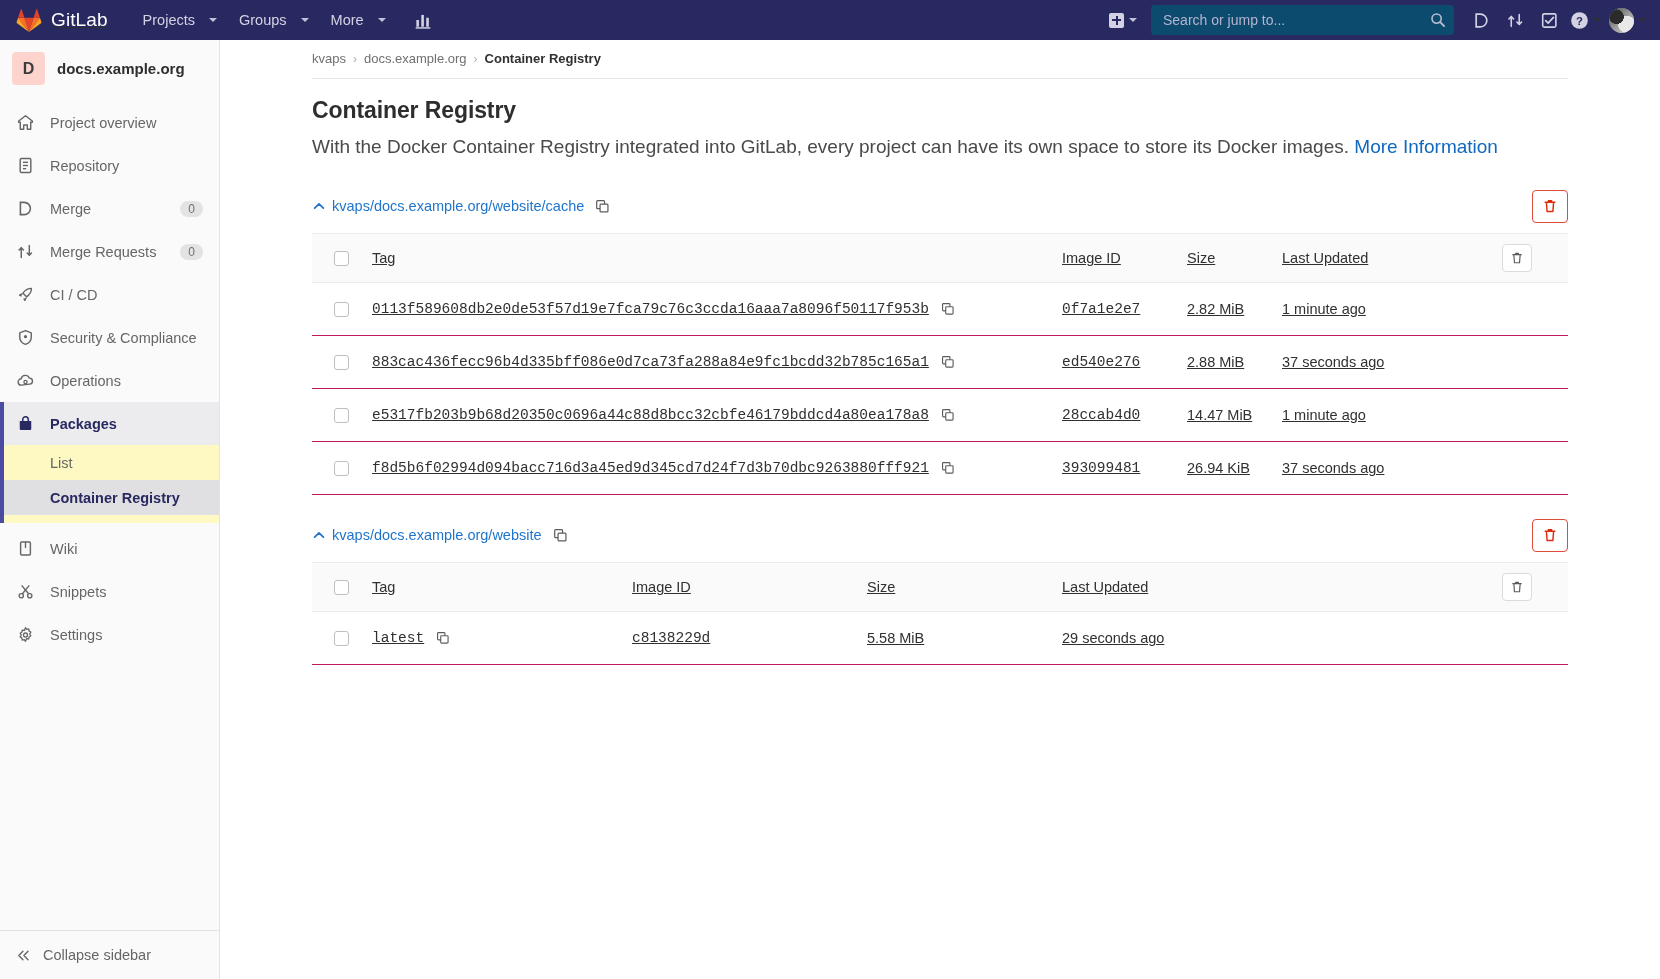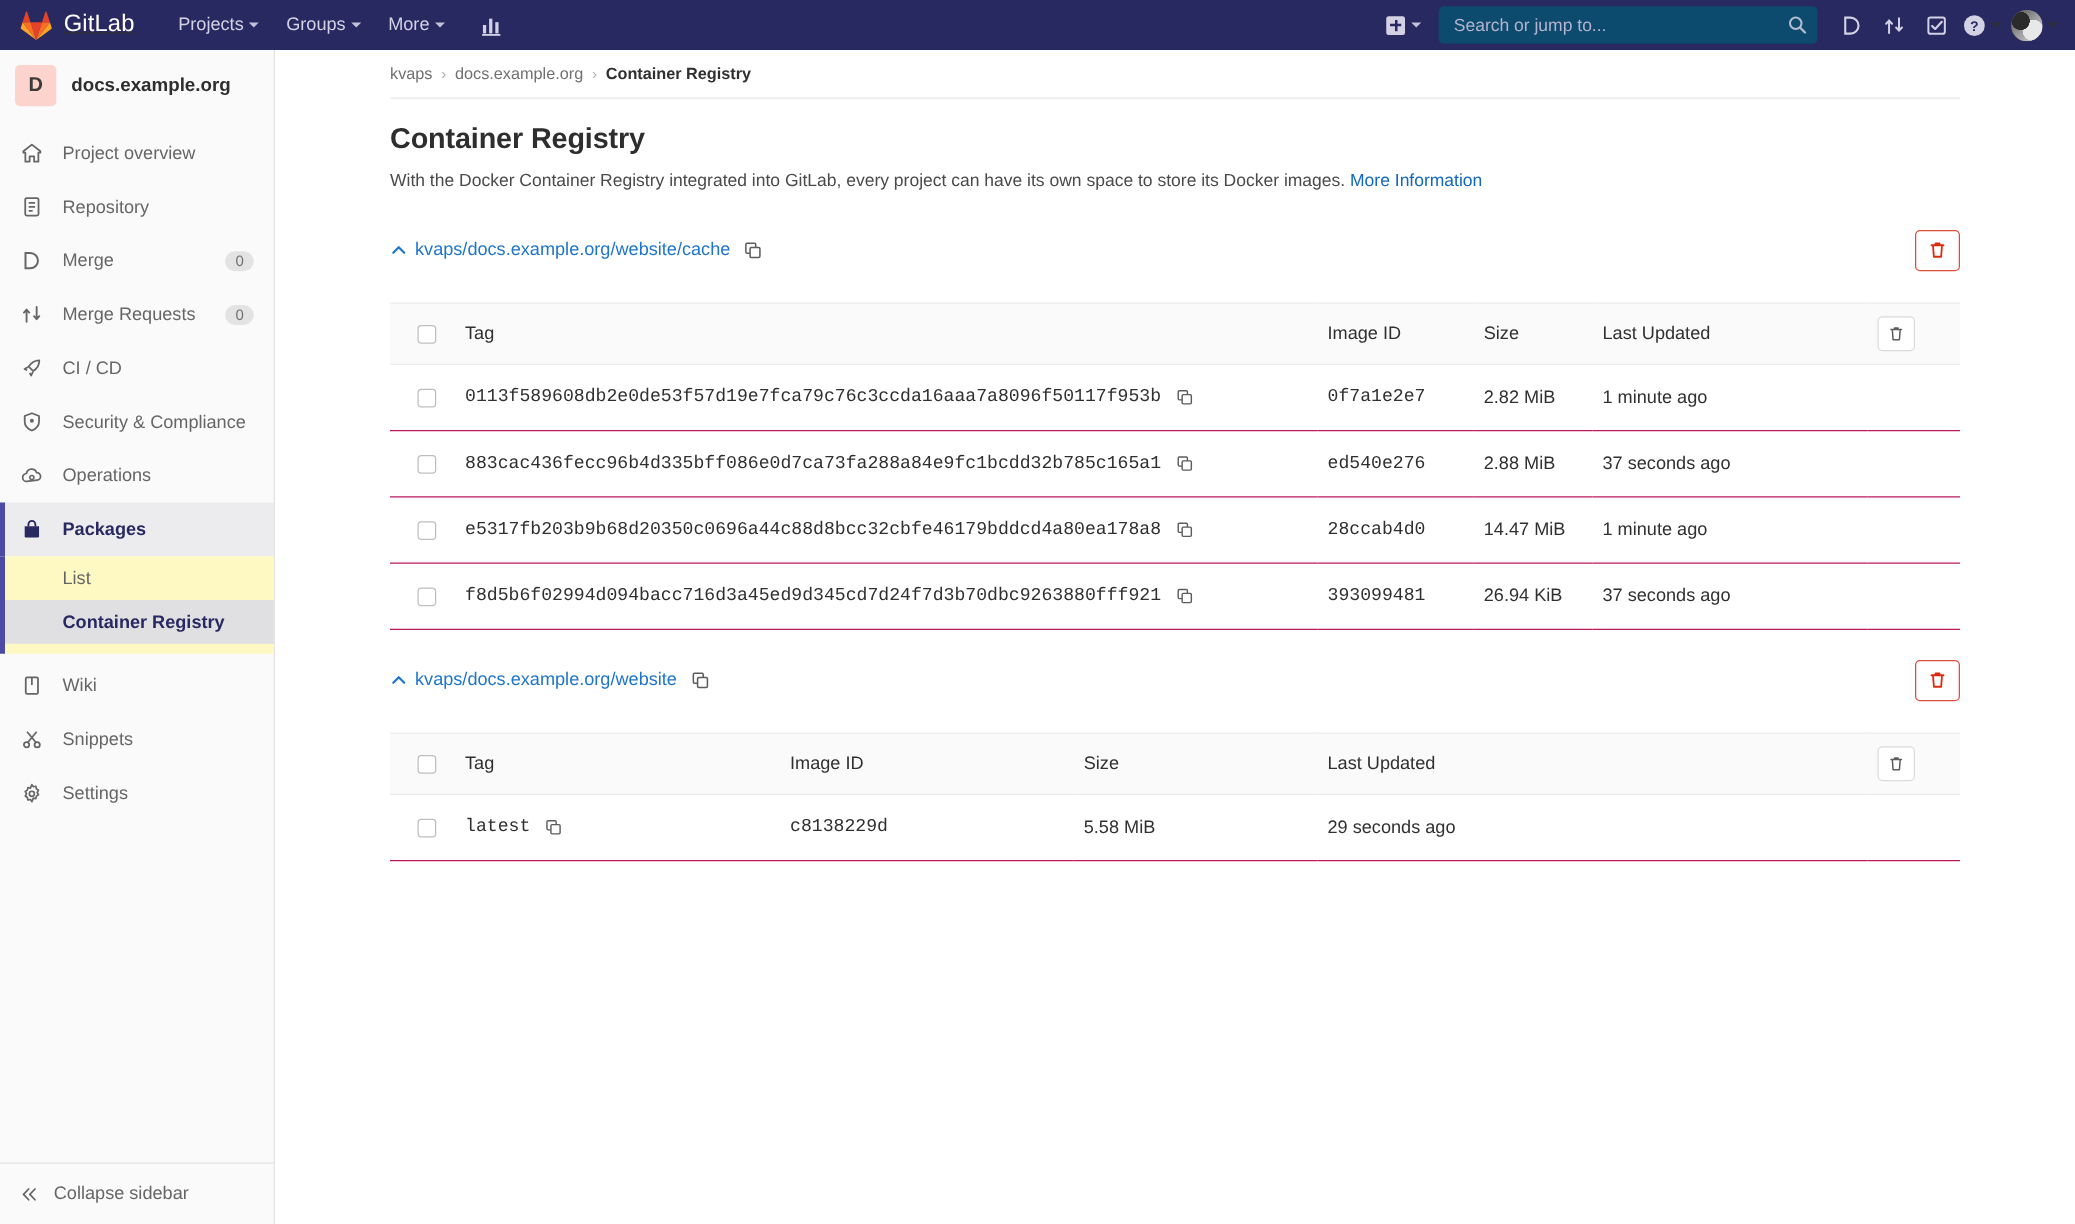--- a/index.html
+++ b/index.html
@@ -22,21 +22,21 @@
     z-index: 30;
   }
   .nav-logo { display: flex; align-items: center; gap: 9px; margin-right: 26px; cursor: pointer; text-decoration: underline; }
   .nav-logo .tanuki { width: 26px; height: 25px; display: block; }
   .nav-logo .brand {
     color: #fff; font-size: 19px; font-weight: 400; letter-spacing: .1px;
   }
   .nav-item {
     color: #d3d2e4; font-size: 14.5px;
     padding: 9px 9px; margin-right: 4px;
-    display: flex; align-items: center; gap: 4px;
+    display: flex; align-items: center; gap: 14px;
     border-radius: 3px; cursor: pointer; white-space: nowrap;
   }
   .caret { width: 0; height: 0; border-left: 4px solid transparent; border-right: 4px solid transparent; border-top: 4.5px solid currentColor; display: inline-block; opacity: .9; }
   .nav-chart-icon { padding: 8px 10px; margin-left: 6px; display: flex; align-items: center; cursor: pointer; border-radius: 3px; }
 
   .nav-right { margin-left: auto; display: flex; align-items: center; }
   .plus-btn { display: flex; align-items: center; gap: 5px; color: #d3d2e4; padding: 7px 8px; border-radius: 3px; cursor: pointer; }
   .plus-sq {
     width: 15px; height: 15px; background: #d3d2e4; border-radius: 2px;
     position: relative;
@@ -153,21 +153,21 @@
   }
   .inner { width: 1256px; margin: 0 auto; padding-top: 11px; }
 
   .breadcrumb { font-size: 13px; color: #707070; display: flex; align-items: center; gap: 7px; padding-bottom: 12px; }
   .breadcrumb a { color: #707070; text-decoration: none; cursor: pointer; }
   .breadcrumb .sep { color: #b0b0b0; font-size: 12px; }
   .breadcrumb .cur { color: #303030; font-weight: 600; }
   .bc-rule { border-bottom: 1px solid #e8e8e8; margin-bottom: 18px; }
 
   h1.page-title { font-size: 23px; font-weight: 600; color: #2e2e2e; letter-spacing: -.1px; }
-  .page-desc { font-size: 14px; color: #4a4a4a; margin-top: 12px; }
+  .page-desc { font-size: 19px; color: #4a4a4a; margin-top: 12px; }
   .page-desc a { color: #1068bf; text-decoration: none; }
 
   .repo-block { margin-top: 30px; }
   .repo-head {
     display: flex; align-items: center;
     height: 36px;
   }
   .chev {
     color: #1f75cb; margin-right: 6px; display: flex; align-items: center; cursor: pointer;
   }
@@ -181,21 +181,21 @@
   .trash-btn-lg {
     margin-left: auto;
     width: 36px; height: 33px;
     border: 1px solid #dd4b39;
     border-radius: 4px;
     background: #fff;
     display: flex; align-items: center; justify-content: center;
     color: #dd2b0e; cursor: pointer;
   }
 
-  table.tags { width: 100%; border-collapse: collapse; margin-top: 24px; table-layout: fixed; }
+  table.tags { width: 100%; border-collapse: collapse; margin-top: 9px; table-layout: fixed; text-decoration: underline; }
   table.tags thead th {
     background: #fafafa;
     border-top: 1px solid #ececec;
     border-bottom: 1px solid #ececec;
     height: 49px;
     text-align: left;
     font-size: 14.5px; font-weight: 400; color: #303030;
     padding: 0 8px;
   }
   table.tags tbody td {

